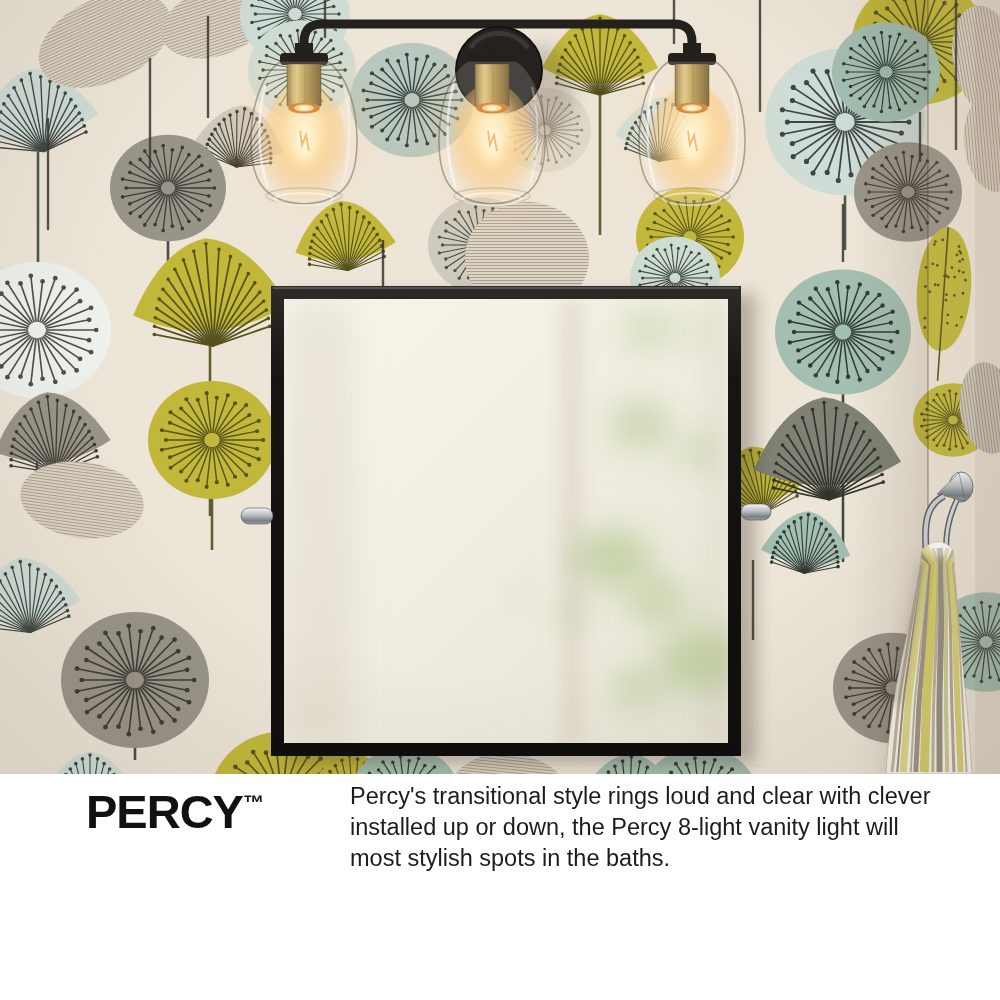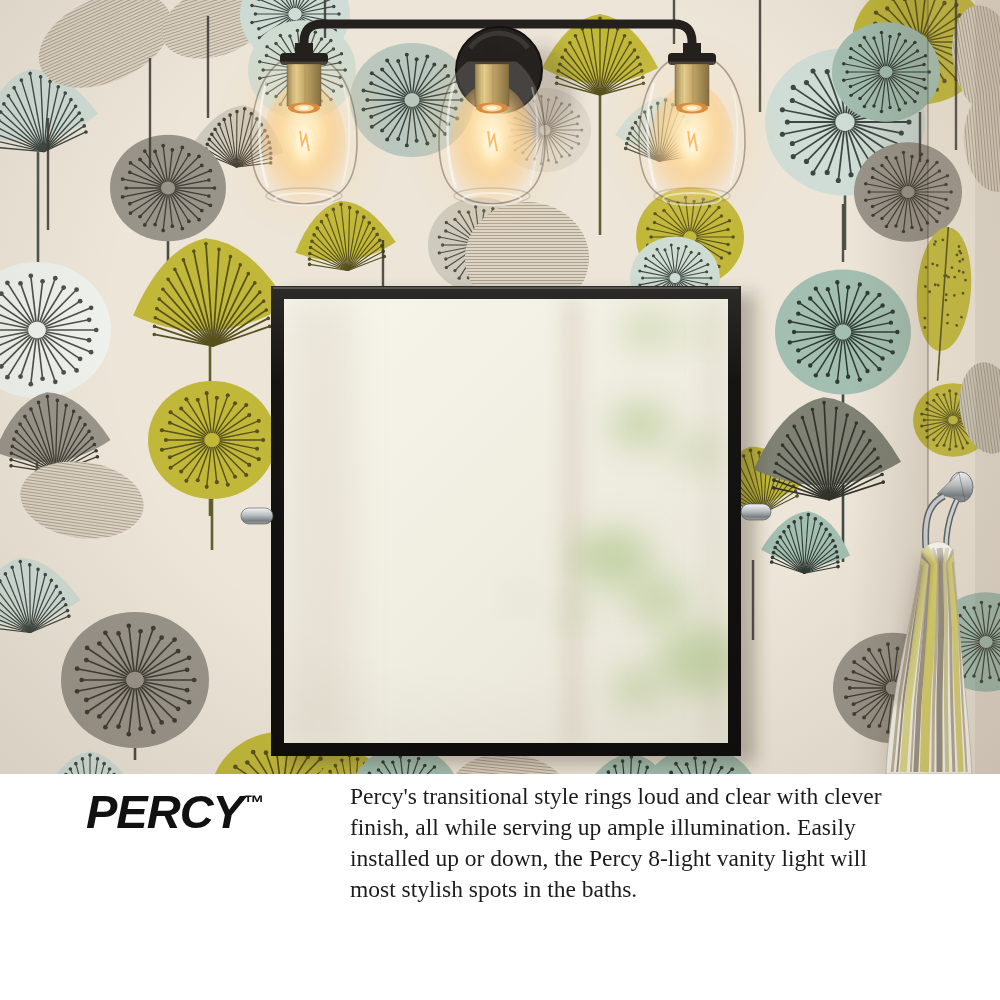--- a/index.html
+++ b/index.html
@@ -4,23 +4,23 @@
 <style>
   html,body{margin:0;padding:0;background:#888;}
   .stage{position:relative;width:1000px;height:1000px;overflow:hidden;background:#fff;
          font-family:"Liberation Sans", sans-serif;}
   .photo{position:absolute;left:0;top:0;width:1000px;height:774px;overflow:hidden;background:#ece5d8;}
   .photo svg{display:block}
   .vignette{position:absolute;left:0;top:0;width:1000px;height:774px;pointer-events:none;
     background:radial-gradient(ellipse at 50% 42%, rgba(0,0,0,0) 55%, rgba(70,55,35,0.12) 100%);}
   .caption{position:absolute;left:0;top:774px;width:1000px;height:226px;background:#ffffff;}
   .brand{position:absolute;left:86px;top:10px;font-weight:800;font-size:47px;letter-spacing:-1px;
-         color:#111;white-space:nowrap;font-style:italic;}
+         color:#111;white-space:nowrap;}
   .brand sup{font-size:21px;font-weight:800;vertical-align:18px;letter-spacing:0;}
-  .desc{position:absolute;left:350px;top:7px;width:630px;color:#1c1c1c;font-size:23.5px;line-height:31px;font-family:Liberation Serif, serif;}
+  .desc{position:absolute;left:350px;top:7px;width:630px;color:#1c1c1c;font-size:23.5px;line-height:31px;}
   .desc-line{white-space:nowrap;}
 </style>
 </head>
 <body>
 
 <div class="stage">
   <div class="photo">
     <div id="scene">
         <svg width="1000" height="774" viewBox="0 0 1000 774" xmlns="http://www.w3.org/2000/svg">
           <defs>
@@ -2309,18 +2309,17 @@
             </g>
           </g>
         </svg>
       </div>
     <div class="vignette"></div>
   </div>
   <div class="caption">
     <div class="brand"><span>PERCY</span><sup>™</sup></div>
     <div class="desc">
         <div class="desc-line">Percy's transitional style rings loud and clear with clever</div>
-        <div class="desc-line">finish, all while serving up ample illumination. Easily</div>
         <div class="desc-line">installed up or down, the Percy 8-light vanity light will</div>
         <div class="desc-line">most stylish spots in the baths.</div>
       </div>
   </div>
 </div>
 
 </body></html>

